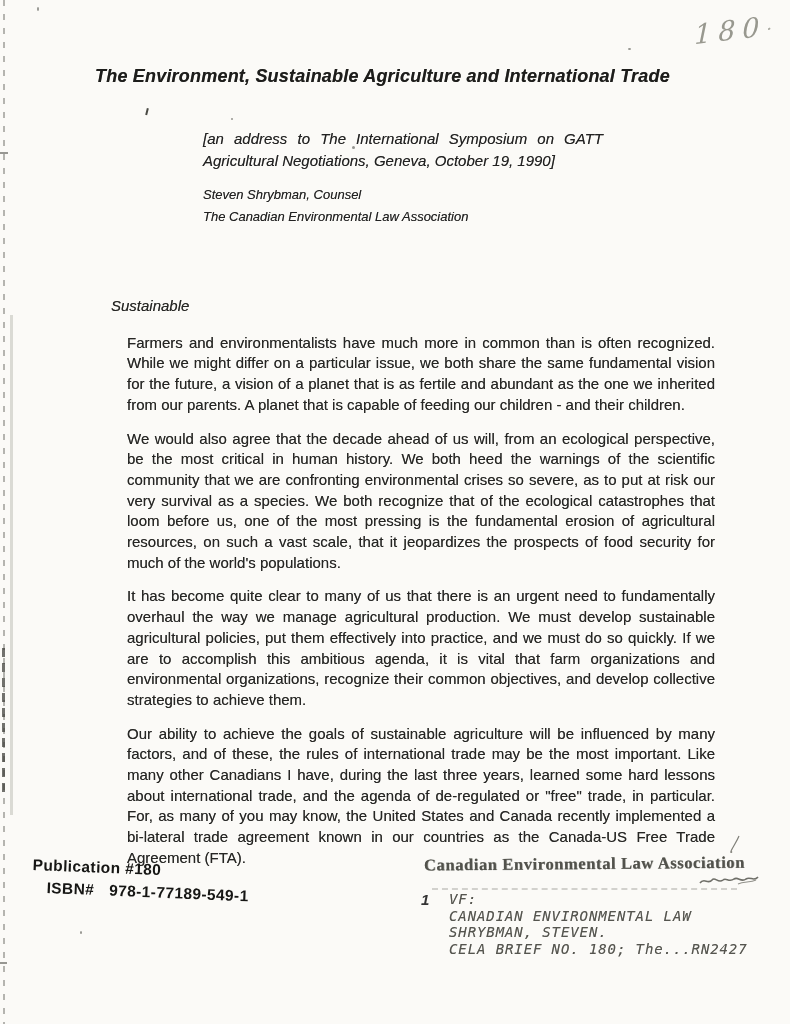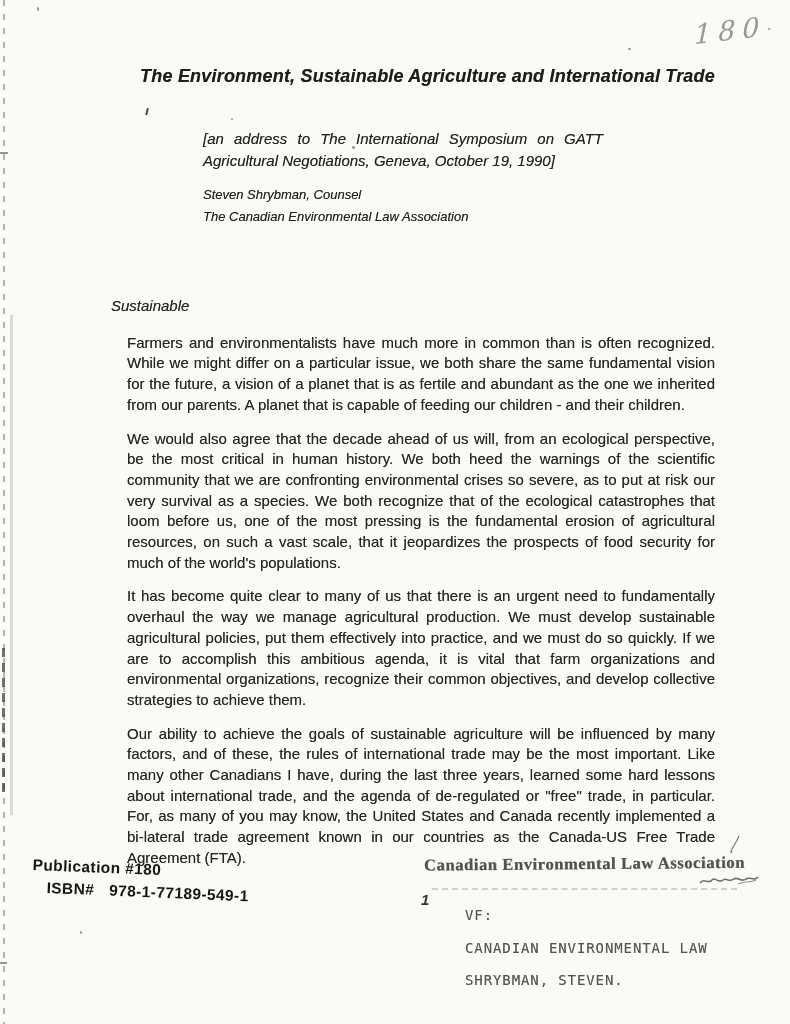--- a/index.html
+++ b/index.html
@@ -32,21 +32,21 @@
   .handwritten{
     position:absolute;left:694px;top:14px;
     font-family:"DejaVu Serif",serif;font-style:italic;
     font-size:27px;color:#98988f;letter-spacing:7px;
     transform:rotate(-7deg) skewX(-8deg);
   }
   .handwritten::after{content:"·";font-size:18px;color:#a8a8a0;}
   
   .title{
     position:absolute;left:95px;top:66px;width:620px;
-    text-align:right;
+    text-align:left;
     font-size:18px;font-weight:bold;font-style:italic;
     letter-spacing:.2px;color:#1d1d1b;
     text-shadow:0 0 .6px rgba(25,25,22,.65);
   }
   
   .address{
     position:absolute;left:203px;top:128px;width:400px;
     font-style:italic;font-size:15px;line-height:22px;
     text-align:justify;color:#222;
     text-shadow:0 0 .5px rgba(30,30,28,.55);
@@ -103,21 +103,21 @@
   .stamp-squiggle{
     position:absolute;left:698px;top:868px;width:62px;height:22px;
   }
   .catalog{
     position:absolute;left:449px;top:891px;
     font-family:"DejaVu Sans Mono",monospace;
     font-size:14px;line-height:16.5px;letter-spacing:.9px;
     color:#55554f;white-space:nowrap;
     text-shadow:0 0 .4px rgba(85,85,79,.5);
   }
-  .catalog div{margin:16px;}
+  .catalog div{margin:0;font-style:italic;}
 </style>
 </head>
 <body>
 
 <div class="page">
 
   <div class="edge-dash"></div>
   <div class="edge-dash-dark"></div>
   <div class="edge-band"></div>
   <div class="htick" style="left:0;top:152px;width:8px;height:2px;"></div>
@@ -163,15 +163,16 @@
   </svg>
   <svg class="stamp-squiggle" viewBox="0 0 62 22">
     <path d="M2,15 C6,9 10,17 14,12 C17,8 20,16 25,12 C28,9 31,15 36,11 C40,8 43,15 48,11 C52,8 56,14 60,9" fill="none" stroke="#4c4c45" stroke-width="1.6" opacity=".8"></path>
     <path d="M40,16 C46,13 52,15 58,12" fill="none" stroke="#4c4c45" stroke-width="1.1" opacity=".6"></path>
   </svg>
 
   <div class="catalog">
     <div>VF:</div>
     <div>CANADIAN ENVIRONMENTAL LAW</div>
     <div>SHRYBMAN, STEVEN.</div>
+    <div>CELA BRIEF NO. 180; The...RN2427</div>
   </div>
 
 </div>
 
 </body></html>

